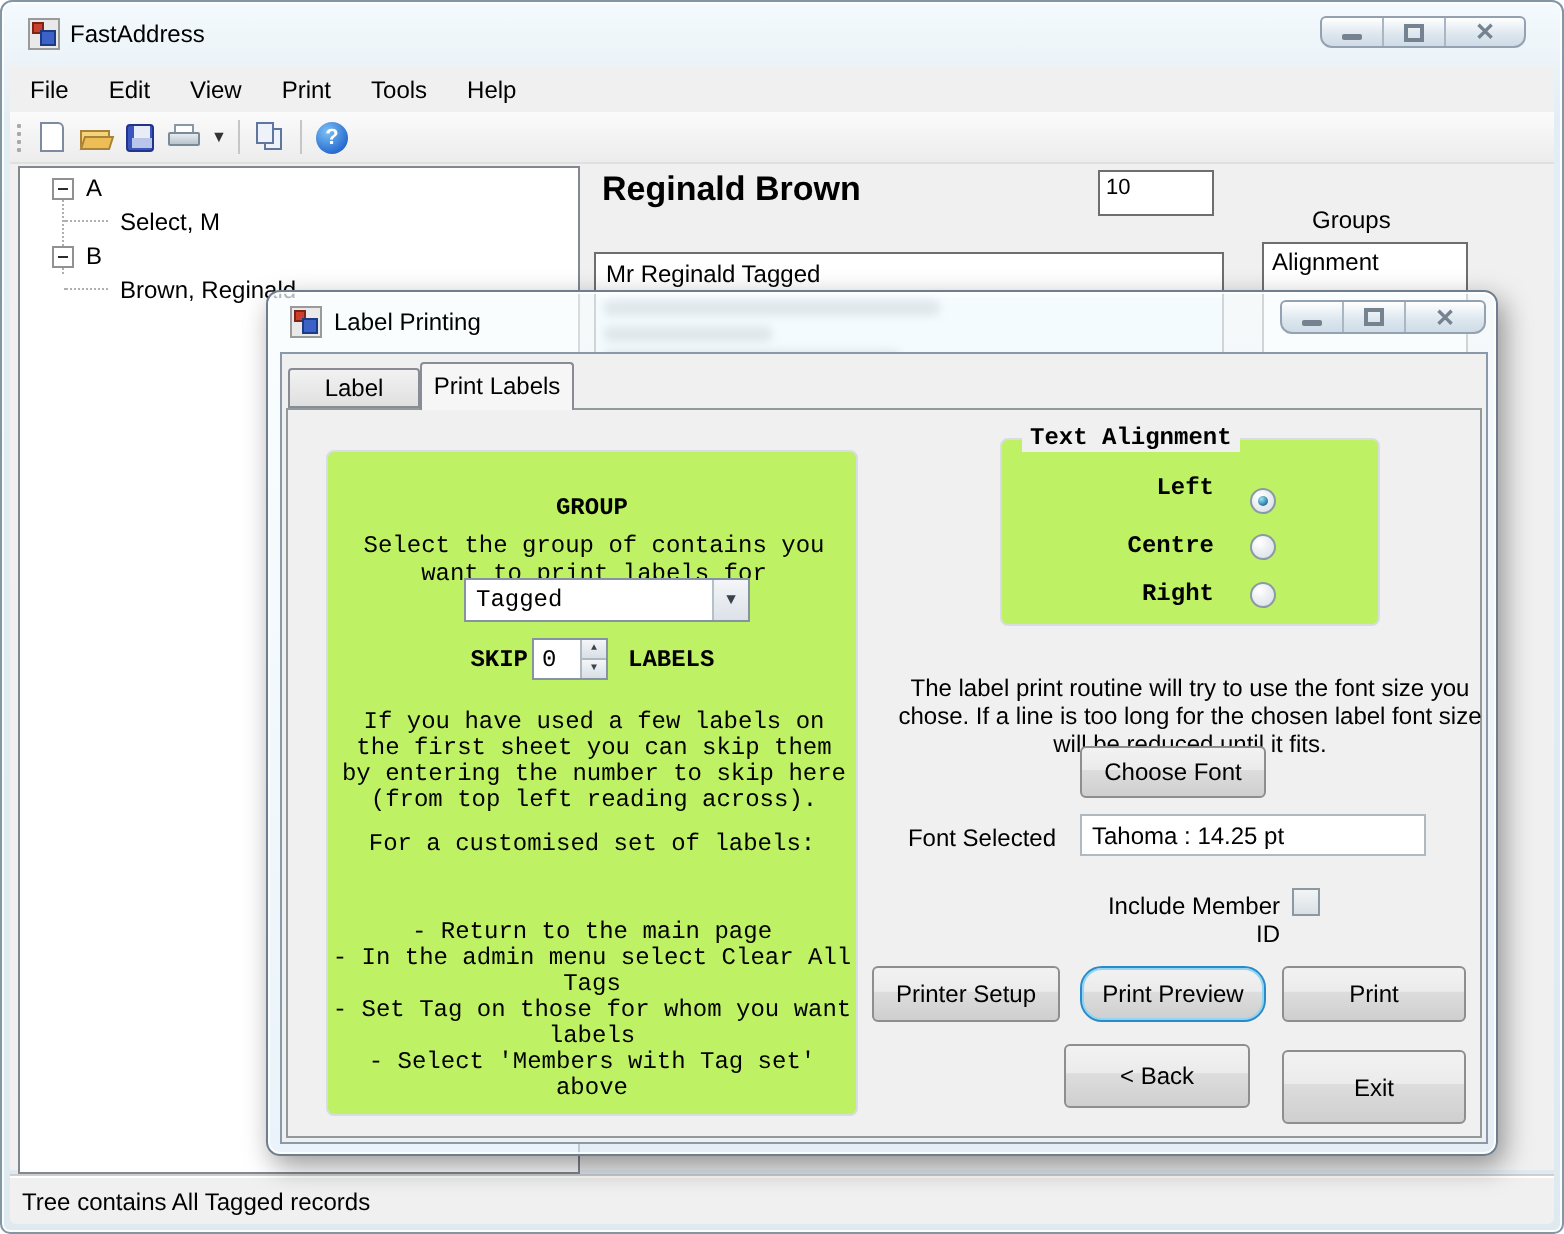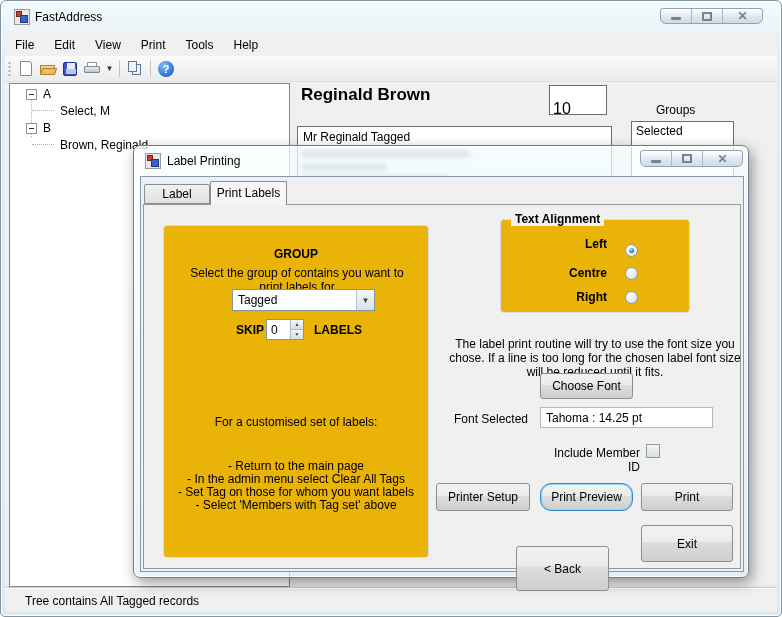--- a/index.html
+++ b/index.html
@@ -52,49 +52,49 @@
   .client-bg { position:absolute; left:4px; right:4px; top:81px; bottom:31px; background:#f0f0f0; }
 
   .tree-panel { position:absolute; left:8px; top:82px; width:281px; height:504px; background:#fff; border:1px solid #828790; }
   .tree-row { position:absolute; display:flex; align-items:center; font-size:12px; }
   .expander { width:11px; height:11px; background:#fff; border:1px solid #919191; position:relative; margin-right:6px; }
   .expander::after { content:""; position:absolute; left:2px; top:4px; width:5px; height:1px; background:#2b2b2b; }
   .tree-dot-v { position:absolute; width:1px; border-left:1px dotted #b0b0b0; }
   .tree-dot-h { position:absolute; height:1px; border-top:1px dotted #b0b0b0; }
 
   .record-name { position:absolute; left:300px; top:84px; font-size:17px; font-weight:bold; }
-  .member-id-box { position:absolute; left:548px; top:84px; width:58px; height:23px; background:#fff; border:1px solid #6e6e6e; padding:14px 3px; font-size:16px; }
+  .member-id-box { position:absolute; left:548px; top:84px; width:58px; height:23px; background:#fff; border:1px solid #6e6e6e; padding:2px 3px; font-size:11px; }
   .groups-label { position:absolute; left:655px; top:102px; font-size:12px; }
   .groups-listbox { position:absolute; left:630px; top:120px; width:103px; height:58px; background:#fff; border:1px solid #6e6e6e; }
   .groups-item { padding:2px 4px; font-size:12px; }
   .address-box { position:absolute; left:296px; top:125px; width:315px; height:57px; border:1px solid #6e6e6e;
     background:linear-gradient(to bottom, #ffffff 0px, #ffffff 21px, #ecf8fc 22px); padding:3px 5px; font-size:12px; }
   .redacted { position:absolute; height:8px; background:#8e9aa4; border-radius:3px; filter:blur(2px); opacity:.75; }
 
   .statusbar { position:absolute; left:4px; right:4px; bottom:4px; height:24px; background:#f0f0f0; border-top:1px solid #ffffff;
-    box-shadow: 0 -1px 0 #cfcfcf; display:flex; align-items:center; padding-left:20px; font-size:12px; border-radius:0 0 3px 3px; }
+    box-shadow: 0 -1px 0 #cfcfcf; display:flex; align-items:center; padding-left:6px; font-size:12px; border-radius:0 0 3px 3px; }
 
   
   .dialog { position:absolute; left:133px; top:145px; width:616px; height:433px; z-index:10;
     border:1px solid #6e7e8e; border-radius:7px;
     background: linear-gradient(to bottom, rgba(248,253,255,.72), rgba(222,237,246,.66));
     box-shadow: 3px 5px 14px rgba(0,0,0,.40), inset 0 0 0 1px rgba(255,255,255,.8); }
   .dialog .titlebar { height:30px; }
   .dialog .form-icon { left:11px; top:7px; }
   .dialog .title { position:absolute; left:33px; top:8px; font-size:12px; }
   .dialog > .win-btns { right:5px; top:4px; height:17px; position:absolute; }
 
   .dlg-client { position:absolute; left:6px; top:30px; width:604px; height:396px; background:#f0f0f0; border:1px solid #8a99a9; }
 
   .tab { position:absolute; font-size:12px; text-align:center; border:1px solid #898c95; background:linear-gradient(#f2f2f2,#e0e0e0); z-index:1; }
   .tab.inactive { left:3px; top:7px; width:66px; height:20px; line-height:19px; border-radius:2px 2px 0 0; }
   .tab.active { left:69px; top:4px; width:77px; height:24px; line-height:22px; background:#f6f6f6; border-bottom:none; border-radius:2px 2px 0 0; z-index:3; }
   .tab-page { position:absolute; left:2px; top:27px; width:598px; height:365px; border:1px solid #919b9c; background:#f0f0f0; z-index:2; }
 
-  .groupbox { position:absolute; border:1px solid #d7dde0; border-radius:4px; background:#eab308; }
+  .groupbox { position:absolute; border:1px solid #d7dde0; border-radius:4px; background:#bef264;font-family:Liberation Mono, monospace; }
   .gb-left { left:19px; top:20px; width:266px; height:333px; }
   .gb-align { left:356px; top:14px; width:190px; height:94px; }
   .gb-caption { position:absolute; left:10px; top:-8px; background:#f0f0f0; padding:0 4px; font-weight:bold; font-size:12px; }
 
   .center-text { position:absolute; text-align:center; font-size:12px; line-height:14px;margin-top:11px; }
   .bold { font-weight:bold; }
 
   .combobox { position:absolute; left:68px; top:63px; width:143px; height:22px; background:#fff; border:1px solid #8593a2; display:flex; align-items:center; }
   .combobox .val { flex:1; padding-left:5px; font-size:12px; }
   .combobox .dd { width:18px; height:100%; background:linear-gradient(#f4f6f8,#dbe2e8); border-left:1px solid #b5c0c9; display:flex; align-items:center; justify-content:center; font-size:8px; color:#39414a; }
@@ -208,21 +208,21 @@
       </div>
       <div class="tree-row" style="left:50px; top:54px;">
         <span>Brown, Reginald</span>
       </div>
     </div>
 
     <div class="record-name">Reginald Brown</div>
     <div class="member-id-box">10</div>
     <div class="groups-label">Groups</div>
     <div class="groups-listbox">
-      <div class="groups-item">Selected</div>
+      <div class="groups-item">Alignment</div>
     </div>
     <div class="address-box">
       <span>Mr Reginald Tagged</span>
     </div>
     <div class="redacted" style="left:301px; top:149px; width:168px;"></div>
     <div class="redacted" style="left:301px; top:162px; width:84px;"></div>
     <div class="redacted" style="left:301px; top:174px; width:148px;"></div>
 
     <div class="statusbar">
       <span>Tree contains All Tagged records</span>
@@ -267,20 +267,21 @@
           <div class="plain-label bold" style="left:40px; top:97px; width:60px; text-align:right;">SKIP</div>
           <div class="spinner">
             <div class="num">0</div>
             <div class="btns">
               <div>▲</div>
               <div>▼</div>
             </div>
           </div>
           <div class="plain-label bold" style="left:150px; top:97px;">LABELS</div>
 
+          <div class="center-text" style="left:4px; top:118px; width:258px; line-height:13px;">If you have used a few labels on the first sheet you can skip them by entering the number to skip here (from top left reading across).</div>
           <div class="center-text" style="left:0; top:178px; width:100%;">For a customised set of labels:</div>
 
           <div class="center-text" style="left:0; top:223px; width:100%; line-height:13px;">
             <div>- Return to the main page</div>
             <div>- In the admin menu select Clear All Tags</div>
             <div>- Set Tag on those for whom you want labels</div>
             <div>- Select 'Members with Tag set' above</div>
           </div>
         </div>
 
@@ -299,18 +300,18 @@
 
         <div class="plain-label" style="left:296px; top:207px; width:88px; text-align:right;">Font Selected</div>
         <div class="textbox" style="left:396px; top:202px; width:173px; height:21px;">Tahoma : 14.25 pt</div>
 
         <div class="plain-label" style="left:399px; top:241px; width:97px; text-align:right;">Include Member ID</div>
         <div class="checkbox" style="left:502px; top:239px;"></div>
 
         <div class="btn" style="left:292px; top:278px; width:94px; height:28px;">Printer Setup</div>
         <div class="btn focused" style="left:396px; top:278px; width:93px; height:28px;border-radius:11px;">Print Preview</div>
         <div class="btn" style="left:497px; top:278px; width:92px; height:28px;">Print</div>
-        <div class="btn" style="left:372px; top:317px; width:93px; height:45px;margin-top:24px;">&lt; Back</div>
+        <div class="btn" style="left:388px; top:317px; width:93px; height:32px;">&lt; Back</div>
         <div class="btn" style="left:497px; top:320px; width:92px; height:37px;">Exit</div>
       </div>
     </div>
   </div>
 </div>
 
 </body></html>

